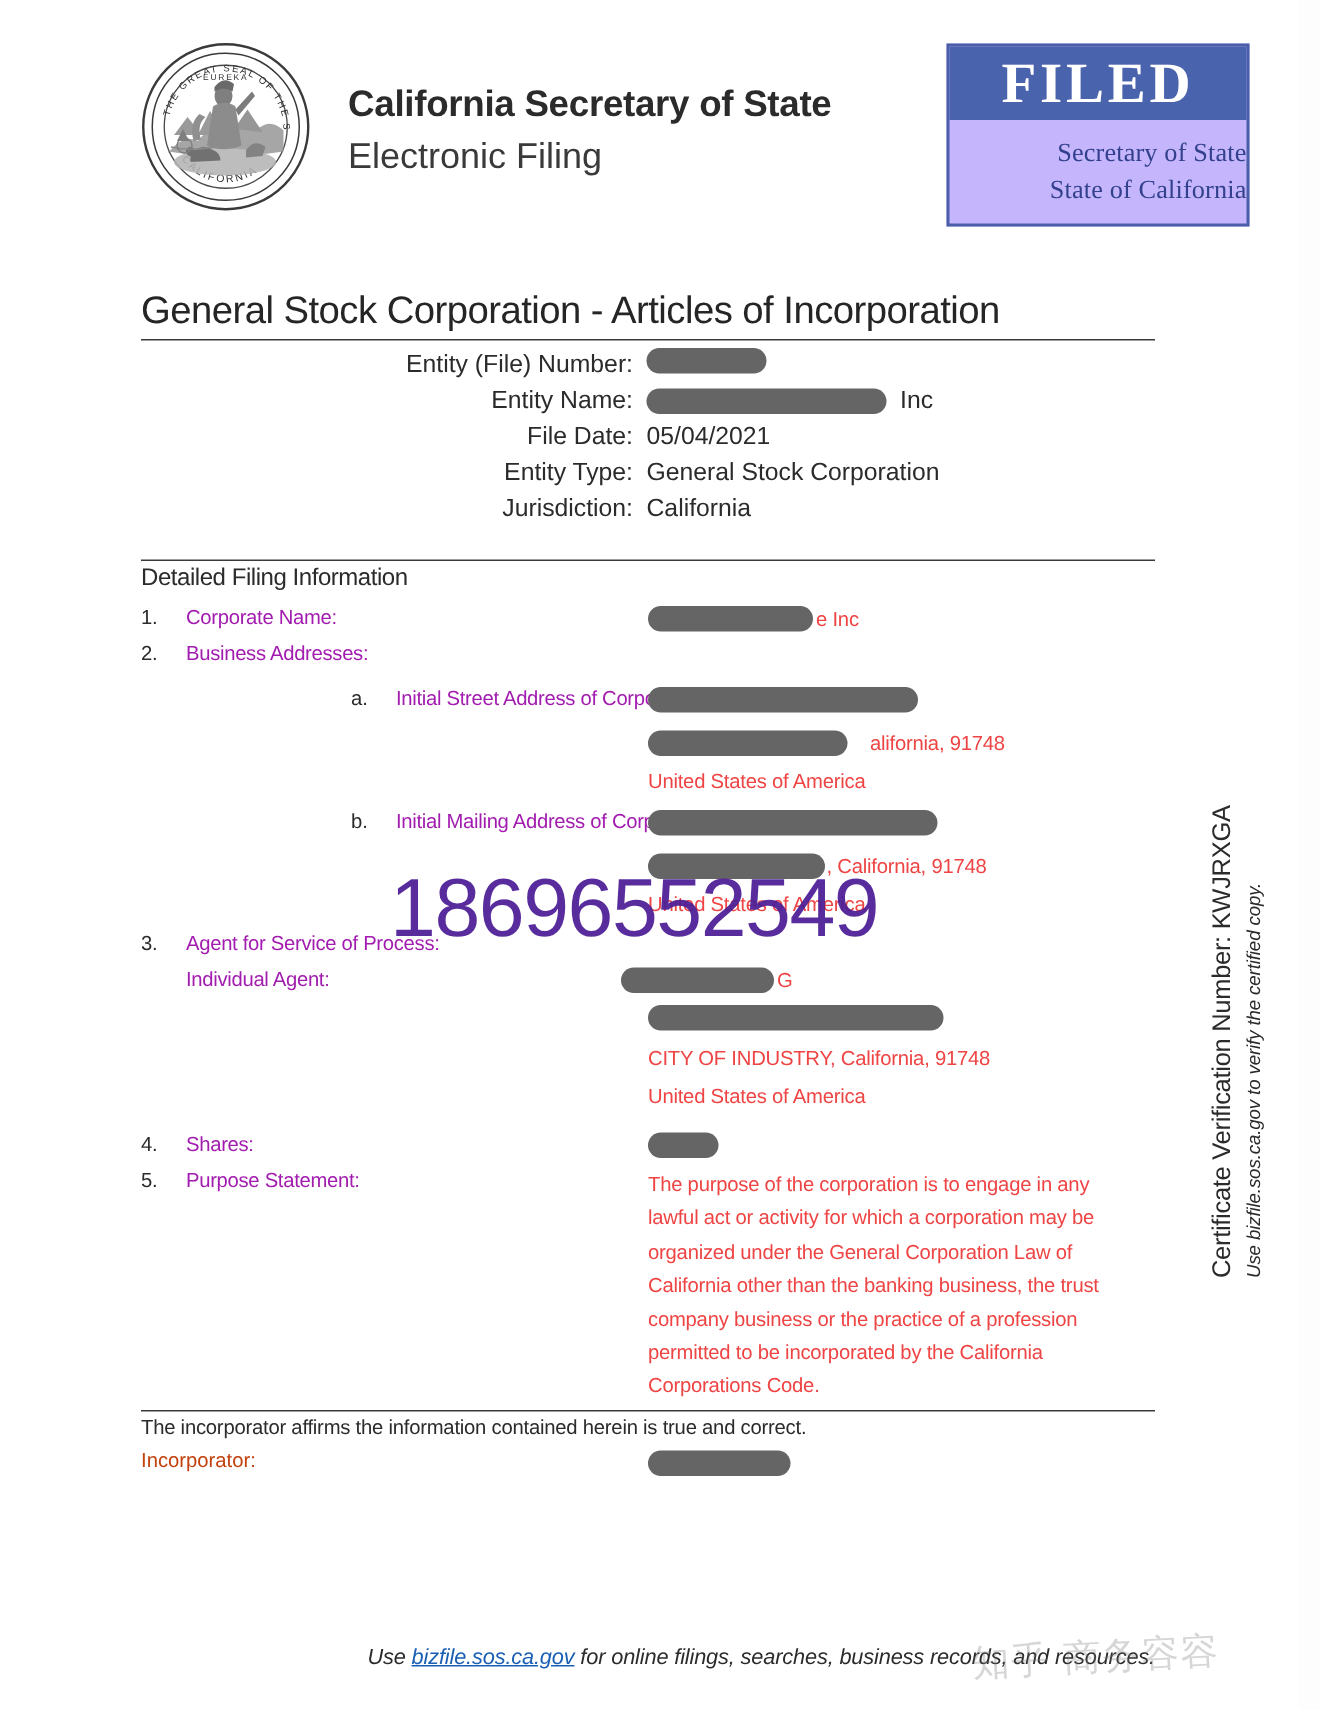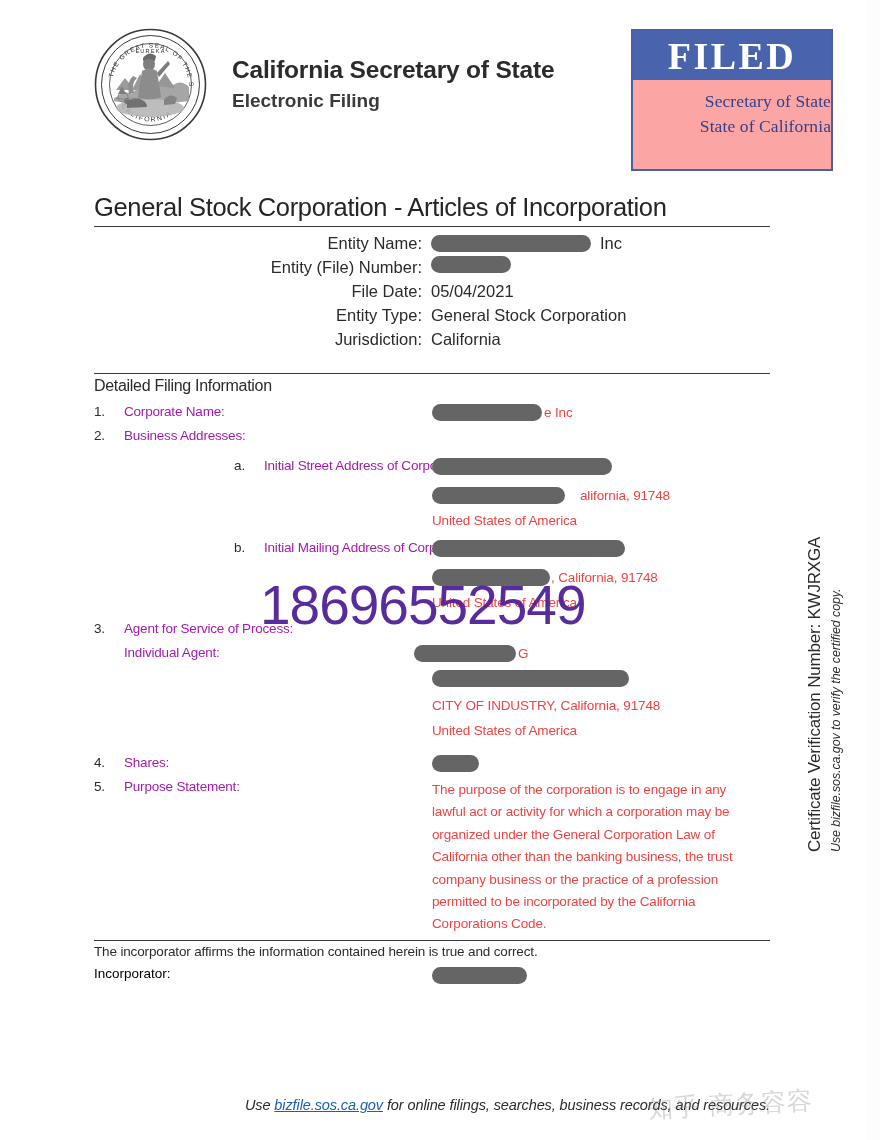--- a/index.html
+++ b/index.html
@@ -48,35 +48,35 @@
   }
   .head-title {
     font-size: 24.5px;
     font-weight: bold;
     color: #2b2b2b;
     letter-spacing: -0.2px;
     line-height: 1.15;
     white-space: nowrap;
   }
   .head-sub {
-    font-size: 19px;
-    font-weight: bold;
+    font-size: 24px;
+    font-weight: normal;
     color: #3a3a3a;
     line-height: 1.3;
     margin-top: 5px;
     white-space: nowrap;
   }
 
   .filed-stamp {
     position: absolute;
     left: 537px; top: 5px;
-    width: 202px; height: 142px;
+    width: 202px; height: 122px;
     border: 2px solid #4a5fa8;
     box-sizing: border-box;
-    background: #fca5a5;
+    background: #c4b5fd;
   }
   .filed-band {
     height: 49px;
     background: #4a63ad;
     display: flex;
     align-items: center;
     justify-content: center;
   }
   .filed-band-text {
     font-family: "Liberation Serif", serif;
@@ -223,21 +223,21 @@
     letter-spacing: -0.15px;
   }
   .incorp {
     position: absolute;
     left: 94px; top: 966px;
     width: 676px;
     height: 24px;
   }
   .incorp-label {
     position: absolute; left: 0; top: 0;
-    font-size: 13.5px; color: #000000;
+    font-size: 13.5px; color: #c2410c;
   }
   .incorp-val {
     position: absolute; left: 338px; top: 0;
     display: flex; align-items: center; height: 18px;
   }
 
   
   .footer {
     position: absolute;
     left: 94px; top: 1077px;
@@ -373,35 +373,35 @@
       </div>
     </div>
   </div>
 
   <div class="doc-title">General Stock Corporation - Articles of Incorporation</div>
   <div class="rule rule-title"></div>
 
   <div class="summary">
 
     <div class="sum-row">
+      <div class="sum-label">Entity (File) Number:</div>
+      <div class="sum-value">
+        <span class="redact" style="width:80px"></span>
+      </div>
+    </div>
+
+    <div class="sum-row">
       <div class="sum-label">Entity Name:</div>
       <div class="sum-value">
         <span class="redact" style="width:160px"></span>
         <span style="margin-left:9px">Inc</span>
       </div>
     </div>
 
     <div class="sum-row">
-      <div class="sum-label">Entity (File) Number:</div>
-      <div class="sum-value">
-        <span class="redact" style="width:80px"></span>
-      </div>
-    </div>
-
-    <div class="sum-row">
       <div class="sum-label">File Date:</div>
       <div class="sum-value">05/04/2021</div>
     </div>
 
     <div class="sum-row">
       <div class="sum-label">Entity Type:</div>
       <div class="sum-value">General Stock Corporation</div>
     </div>
 
     <div class="sum-row">

